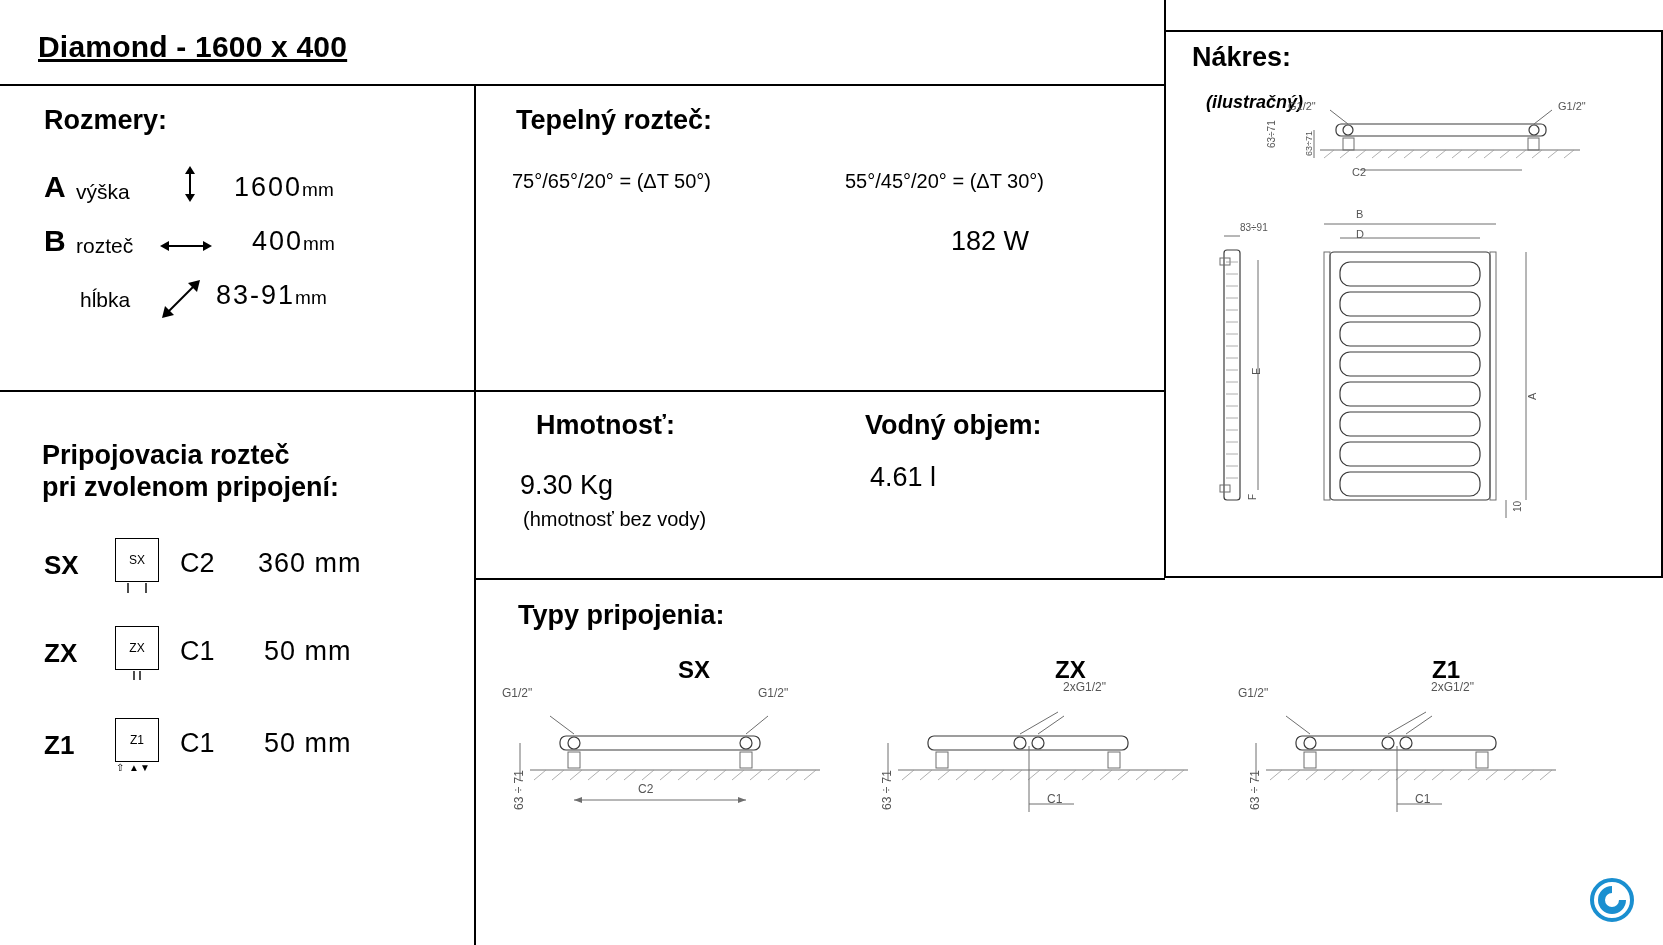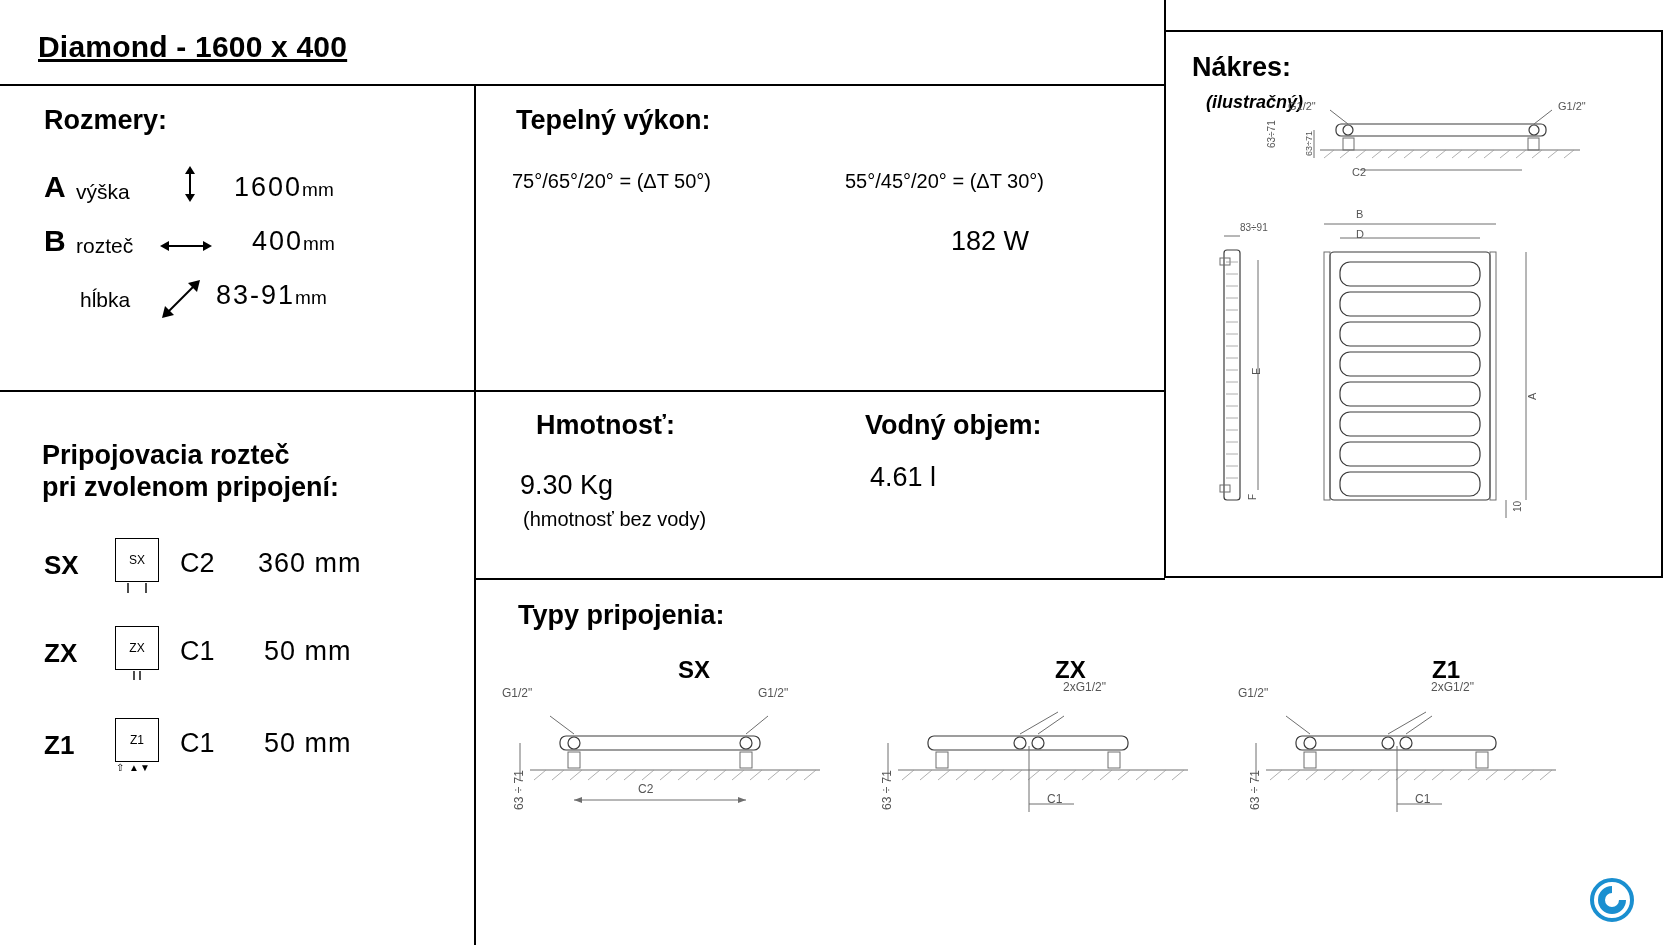--- a/index.html
+++ b/index.html
@@ -206,21 +206,21 @@
     <svg width="46" height="46" viewBox="0 0 46 46">
       <line x1="7" y1="39" x2="39" y2="7" stroke="#000" stroke-width="2"></line>
       <polygon points="42,4 30,7 39,16" fill="#000"></polygon>
       <polygon points="4,42 16,39 7,30" fill="#000"></polygon>
     </svg>
   </div>
   <div class="dim-val" style="left:216px; top:280px;">
     <span>83-91</span><span class="unit">mm</span>
   </div>
 
-  <div class="hdr" style="left:516px; top:105px;">Tepelný výkon:</div>
+  <div class="hdr" style="left:516px; top:105px;">Tepelný rozteč:</div>
   <div class="txt" style="left:512px; top:170px;">75°/65°/20° = (ΔT 50°)</div>
   <div class="txt" style="left:845px; top:170px;">55°/45°/20° = (ΔT 30°)</div>
   <div style="position:absolute; left:845px; top:226px; width:290px; text-align:center; font-size:27px;">182 W</div>
 
   <div class="hdr" style="left:536px; top:410px;">Hmotnosť:</div>
   <div style="position:absolute; left:520px; top:470px; font-size:27px;">9.30 Kg</div>
   <div style="position:absolute; left:523px; top:508px; font-size:20px;">(hmotnosť bez vody)</div>
 
   <div class="hdr" style="left:865px; top:410px;">Vodný objem:</div>
   <div style="position:absolute; left:870px; top:462px; font-size:27px;">4.61 l</div>
@@ -268,21 +268,21 @@
       <text x="19" y="10" font-size="10" fill="#000" font-family="Liberation Sans, sans-serif">▲</text>
       <text x="30" y="10" font-size="10" fill="#000" font-family="Liberation Sans, sans-serif">▼</text>
     </svg>
   </div>
   <div class="conn-code" style="left:180px; top:728px;">C1</div>
   <div class="conn-mm" style="left:264px; top:728px;">
     <span>50</span> <span>mm</span>
   </div>
 
   <div class="drawbox" style="left:1164px; top:30px; width:499px; height:548px;"></div>
-  <div class="drawing-title" style="left:1192px; top:52px;">Nákres:</div>
+  <div class="drawing-title" style="left:1192px; top:42px;">Nákres:</div>
   <div class="drawing-sub" style="left:1200px; top:92px;">(ilustračný)</div>
 
   <div style="position:absolute; left:1300px; top:100px;">
     <svg width="300" height="100" viewBox="0 0 300 100">
 
       <line class="cad" x1="20" y1="50" x2="280" y2="50"></line>
       <g class="hatch">
         <line x1="24" y1="58" x2="34" y2="50"></line>
           <line x1="40" y1="58" x2="50" y2="50"></line>
         <line x1="56" y1="58" x2="66" y2="50"></line>

